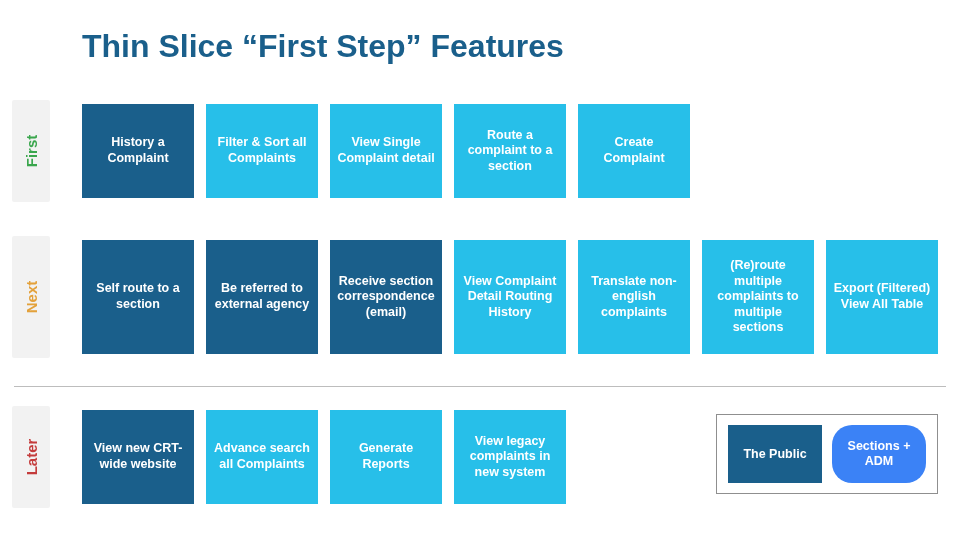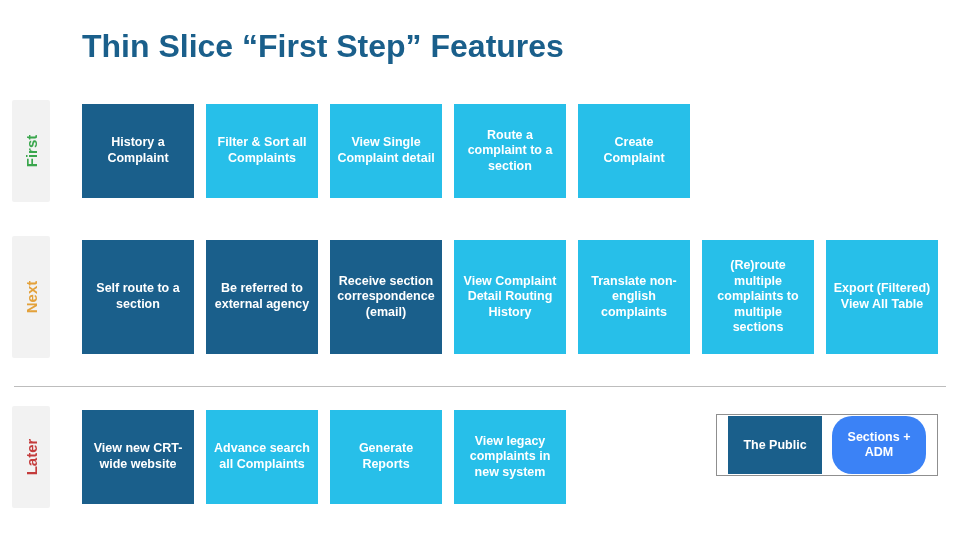--- a/index.html
+++ b/index.html
@@ -74,21 +74,21 @@
     top: 386px;
     height: 1px;
     background: #bdbdbd;
   }
 
   .legend {
     position: absolute;
     right: 22px;
     top: 414px;
     width: 222px;
-    height: 62px;
+    height: 80px;
     border: 1px solid #8f8f8f;
     display: flex;
     align-items: center;
     justify-content: center;
     gap: 10px;
     padding: 10px;
   }
   .legend .swatch {
     width: 94px;
     height: 58px;

